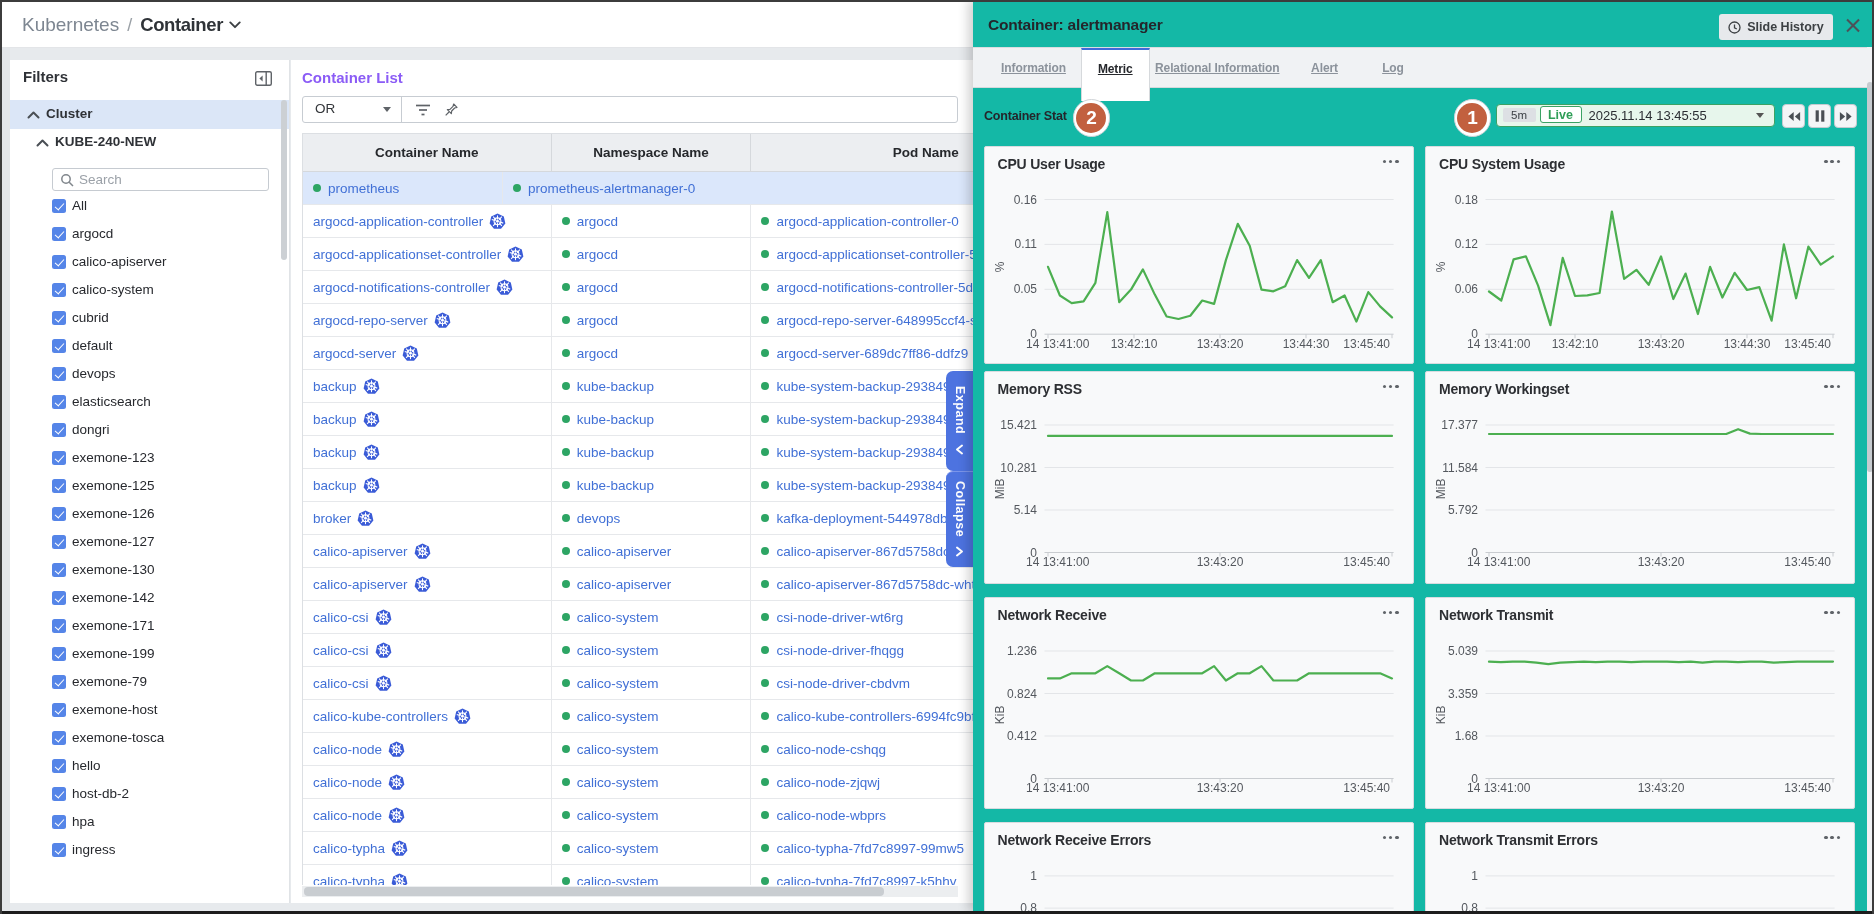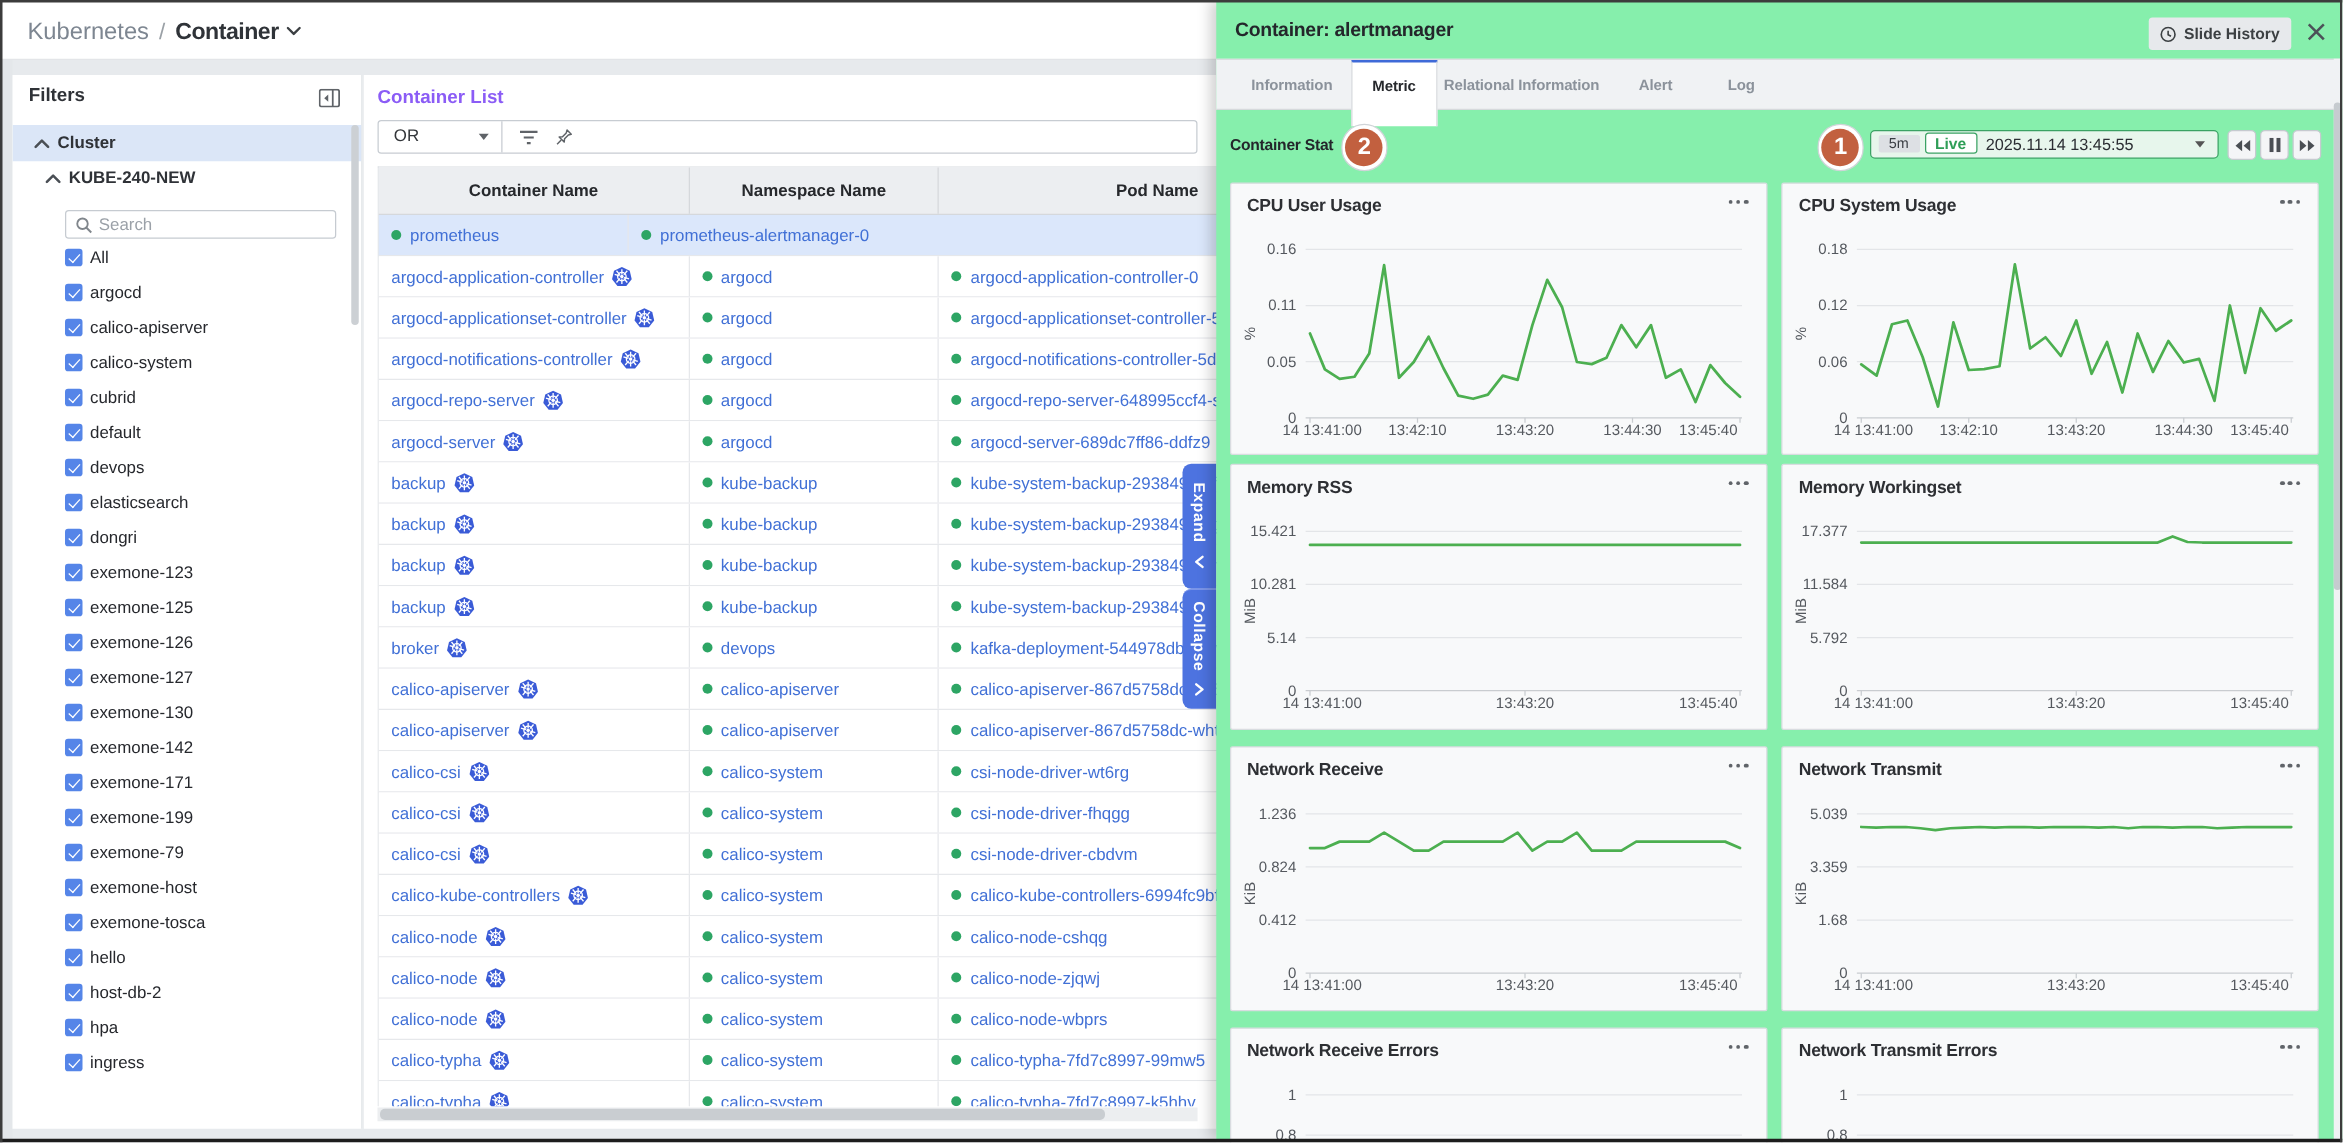--- a/index.html
+++ b/index.html
@@ -54,29 +54,29 @@
 .k8s{margin-left:6px;flex:none;}
 .dot{width:8px;height:8px;border-radius:50%;background:#2da564;margin-right:7px;flex:none;}
 #hscroll{position:absolute;left:11px;top:826px;width:656px;height:11px;background:#eceef0;}
 #hscroll i{position:absolute;left:2px;top:1px;width:580px;height:9px;background:#c9cdd1;border-radius:4px;}
 
 #sidetabs{position:absolute;left:946px;top:371px;width:27px;}
 .stab{width:27px;background:#4d73e0;border-radius:7px 0 0 7px;color:#fff;display:flex;flex-direction:column;align-items:center;justify-content:center;}
 .stab .vt{writing-mode:vertical-rl;font-size:12.5px;font-weight:bold;letter-spacing:0.5px;}
 .stab .chv{margin-top:8px;}
 
-#panel{position:absolute;left:973px;top:0;width:901px;height:912px;background:#86efac;box-shadow:-5px 0 10px rgba(0,0,0,0.18);}
+#panel{position:absolute;left:973px;top:0;width:901px;height:912px;background:#14b8a6;box-shadow:-5px 0 10px rgba(0,0,0,0.18);}
 #ptitle{position:absolute;left:15px;top:16px;font-size:15.5px;font-weight:bold;color:#24262b;letter-spacing:-0.2px;}
 #slidehist{position:absolute;left:746px;top:14px;width:114px;height:26px;background:#e7e9ec;border-radius:3px;font-size:12.5px;font-weight:bold;color:#3c4043;display:flex;align-items:center;justify-content:center;gap:6px;}
 #xclose{position:absolute;left:873px;top:18px;width:14px;height:14px;}
 #xclose::before,#xclose::after{content:"";position:absolute;left:6px;top:-1.5px;width:2.2px;height:17px;background:#4c5158;}
 #xclose::before{transform:rotate(45deg);}
 #xclose::after{transform:rotate(-45deg);}
 #ptabs{position:absolute;left:0;top:46.5px;width:901px;height:41.5px;background:#f0f2f4;border-top:1px solid #dadde0;border-bottom:1px solid #d6d9dc;display:flex;}
-.ptab{height:53px;line-height:40.5px;text-align:center;font-size:12px;font-weight:bold;color:#8b929b;white-space:nowrap;overflow:hidden;letter-spacing:-0.1px;}
+.ptab{height:53px;line-height:40.5px;text-align:center;font-size:12px;font-weight:bold;color:#8b929b;white-space:nowrap;overflow:hidden;letter-spacing:-0.1px;text-decoration:underline;}
 .ptab.on{background:#fff;color:#26282c;border-top:2.5px solid #3f6ad8;line-height:38px;border-left:1px solid #d6d9dc;border-right:1px solid #d6d9dc;}
 #cstat{position:absolute;left:11px;top:109px;font-size:12.5px;font-weight:bold;color:#24262b;letter-spacing:-0.2px;}
 .badge{position:absolute;width:37.6px;height:37.6px;border-radius:50%;background:#fff;border:1px solid #d0d4d8;}
 .badge i{position:absolute;left:2.8px;top:2.8px;width:30px;height:30px;border-radius:50%;background:#c2603f;color:#fff;font-style:normal;font-weight:bold;font-size:19px;text-align:center;line-height:29px;}
 #timec{position:absolute;left:522.5px;top:103.8px;width:279px;height:23px;background:#e7f6ec;border:1.5px solid #3ba264;border-radius:4px;}
 #timec .m5{position:absolute;left:6px;top:3px;width:33px;height:14px;background:#dde0e4;border-radius:2px;font-size:11.5px;color:#3a3e44;text-align:center;line-height:14px;}
 #timec .live{position:absolute;left:43px;top:1.5px;width:42px;height:17px;background:#fff;border:1.5px solid #3ba264;border-radius:3px;color:#2f9e57;font-size:12.5px;font-weight:bold;text-align:center;line-height:16px;}
 #timec .dt{position:absolute;left:92px;top:3px;font-size:13px;color:#2b2e33;}
 #timec .car{position:absolute;right:10px;top:8px;width:0;height:0;border-left:4.5px solid transparent;border-right:4.5px solid transparent;border-top:5.5px solid #555;}
 .pbtn{position:absolute;top:104px;width:23px;height:24px;background:#f4f5f7;border:1px solid #c6cad0;border-radius:4px;display:flex;align-items:center;justify-content:center;}

